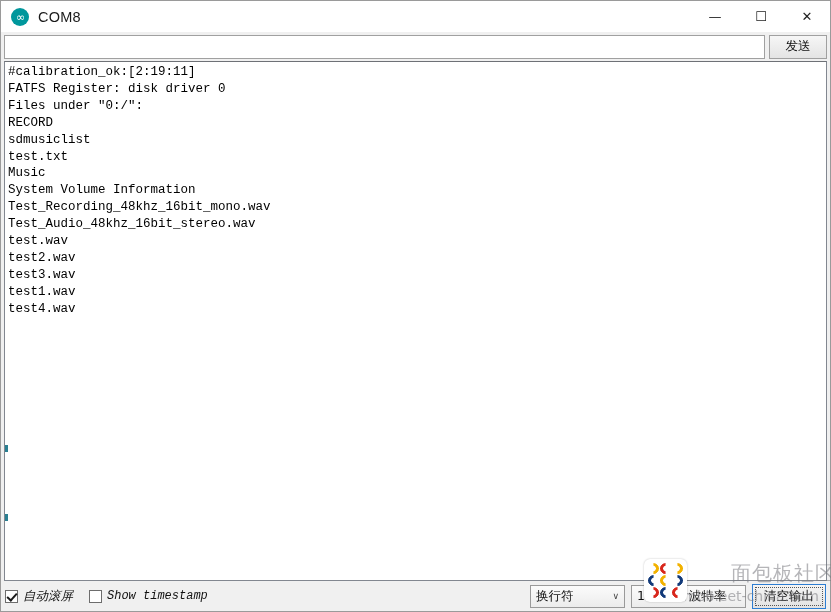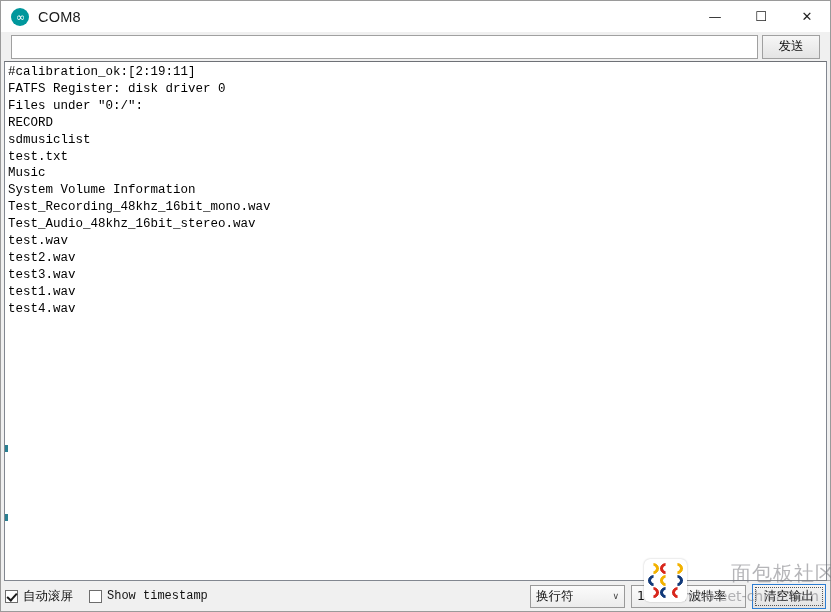--- a/index.html
+++ b/index.html
@@ -65,21 +65,21 @@
     font-family: "DejaVu Sans", sans-serif;
   }
 
   
   .sendrow {
     height: 29px;
     flex: 0 0 auto;
     background: #f0f0f0;
     display: flex;
     align-items: center;
-    padding: 0 10px;
+    padding: 0 3px;
     gap: 4px;
   }
   .send-input {
     flex: 1 1 auto;
     height: 24px;
     background: #ffffff;
     border: 1px solid #a0a0a0;
     font-family: "Liberation Mono", monospace;
     font-size: 12px;
     padding: 0 4px;
@@ -150,21 +150,21 @@
   }
   .box.checked::after {
     content: "";
     position: absolute;
     left: 3px; top: 0px;
     width: 4px; height: 8px;
     border: solid #1b1b1b;
     border-width: 0 2px 2px 0;
     transform: rotate(42deg);
   }
-  .cbox-label { font-size: 12.5px; color: #111; font-family: "DejaVu Sans", sans-serif; }
+  .cbox-label { font-size: 12.5px; color: #111; font-family: "DejaVu Sans", sans-serif; font-style: italic; }
   .cbox-label.mono { font-family: "Liberation Mono", monospace; font-size: 12px; }
 
   .right-group {
     margin-left: auto;
     display: flex;
     align-items: center;
     gap: 6px;
   }
   .combo {
     height: 23px;

